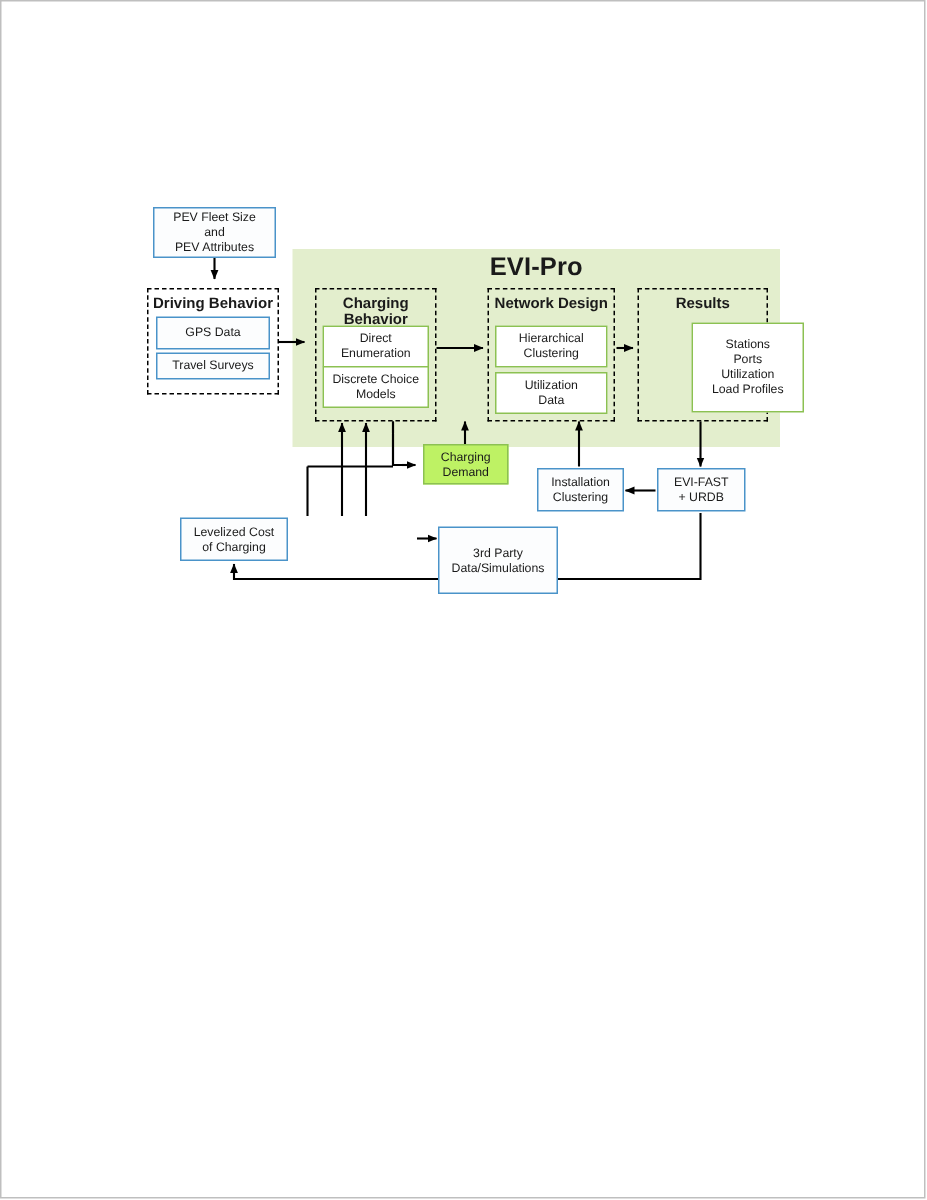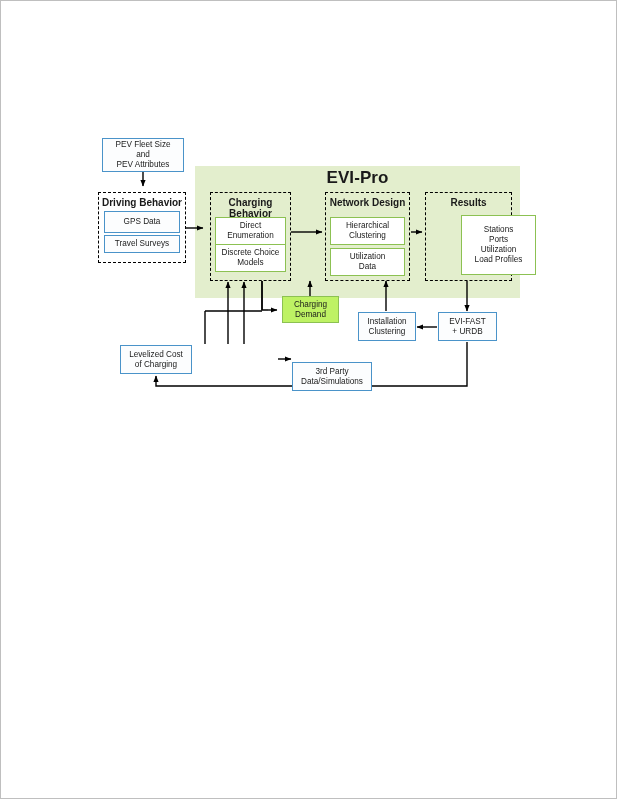--- a/index.html
+++ b/index.html
@@ -238,20 +238,20 @@
       <span>+ URDB</span>
     </span>
   </div>
 
   <div class="node blue" style="left:120px; top:345px; width:72px; height:29px;">
     <span class="lines">
       <span>Levelized Cost</span><br>
       <span>of Charging</span>
     </span>
   </div>
-  <div class="node blue" style="left:292px; top:362px; width:80px; height:29px;">
+  <div class="node blue" style="left:292px; top:351px; width:80px; height:45px;">
     <span class="lines">
       <span>3rd Party</span><br>
       <span>Data/Simulations</span>
     </span>
   </div>
 
 </div>
 
 </body></html>

